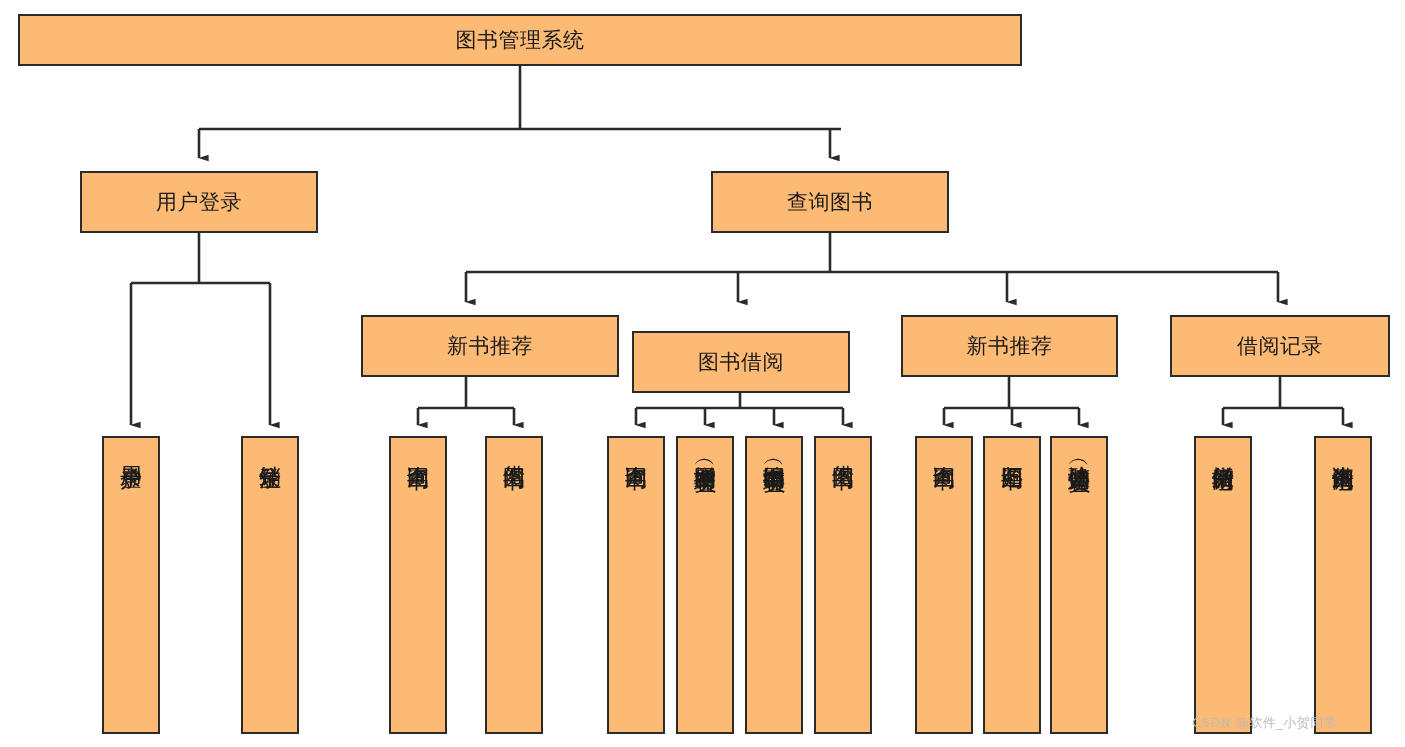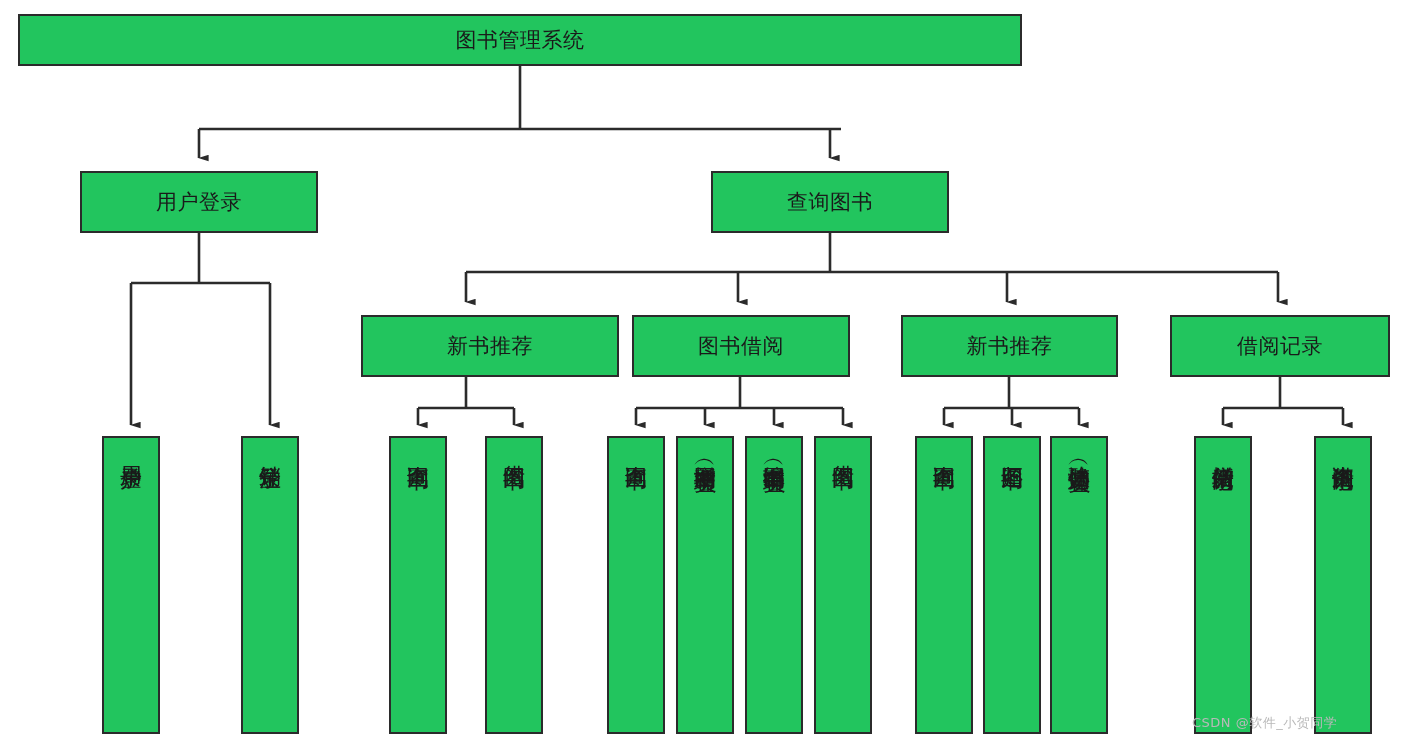--- a/index.html
+++ b/index.html
@@ -22,21 +22,21 @@
     left: 0;
     top: 0;
     width: 1405px;
     height: 747px;
     pointer-events: none;
   }
   .node {
     position: absolute;
     box-sizing: border-box;
     border: 2px solid #2b2b2b;
-    background: #22c55e;
+    background: #fdba74;
     display: flex;
     align-items: center;
     justify-content: center;
     color: #1a1a1a;
   }
   .node.horiz {
     font-size: 21px;
     letter-spacing: 0.5px;
   }
   .node.vert {
@@ -123,21 +123,21 @@
   <div class="node horiz" style="left:80px; top:171px; width:238px; height:62px;">
     <span>用户登录</span>
   </div>
   <div class="node horiz" style="left:711px; top:171px; width:238px; height:62px;">
     <span>查询图书</span>
   </div>
 
   <div class="node horiz" style="left:361px; top:315px; width:258px; height:62px;">
     <span>新书推荐</span>
   </div>
-  <div class="node horiz" style="left:632px; top:315px; width:218px; height:62px;">
+  <div class="node horiz" style="left:632px; top:331px; width:218px; height:62px;">
     <span>图书借阅</span>
   </div>
   <div class="node horiz" style="left:901px; top:315px; width:217px; height:62px;">
     <span>新书推荐</span>
   </div>
   <div class="node horiz" style="left:1170px; top:315px; width:220px; height:62px;">
     <span>借阅记录</span>
   </div>
 
   <div class="node vert" style="left:102px; top:436px; width:58px; height:298px;">

